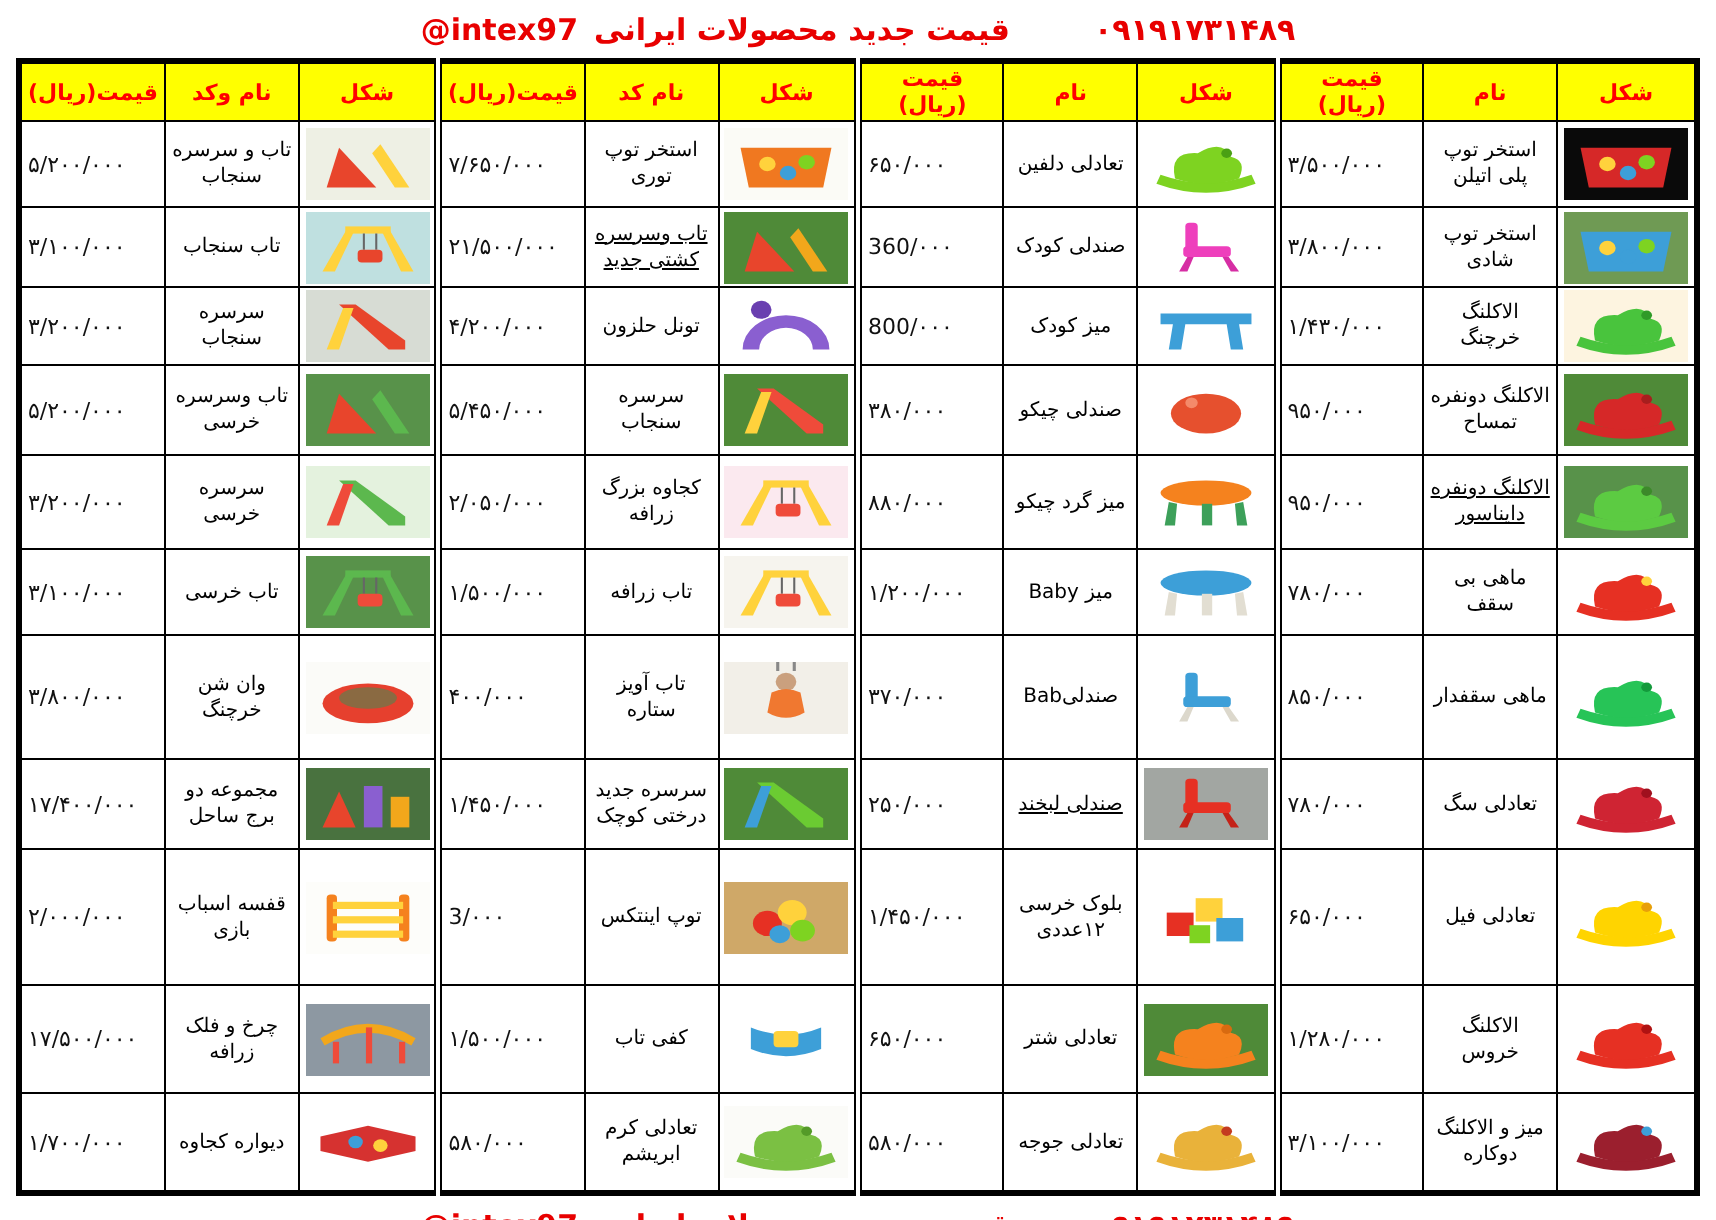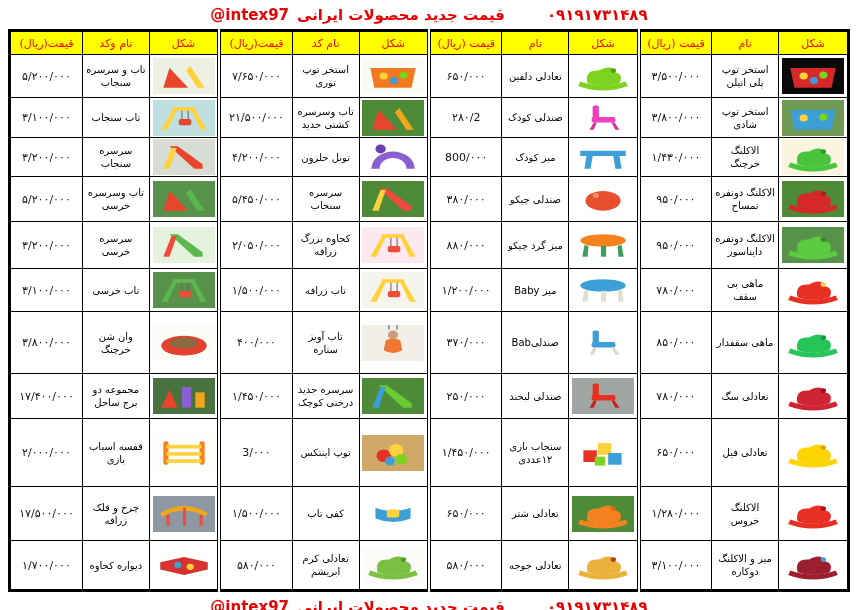--- a/index.html
+++ b/index.html
@@ -17,31 +17,31 @@
     gap:42px;height:29px;color:var(--banner-text);font-weight:bold;font-size:15px;
   }
   .banner .handle{direction:ltr;unicode-bidi:isolate;margin-right:-34px;}
   table{
     border-collapse:collapse;table-layout:fixed;width:842px;margin:0 auto;
     border:3px solid var(--border);
   }
   th,td{border:1px solid var(--border);overflow:hidden;}
   th{
     background:var(--header-bg);color:var(--header-text);
-    font-size:11px;font-weight:normal;height:24px;padding:1px 2px;direction:rtl;
+    font-size:11px;font-weight:bold;height:24px;padding:1px 2px;direction:rtl;
   }
   td.price{
-    font-size:11px;color:var(--price-text);text-align:center;
+    font-size:11px;color:var(--price-text);text-align:left;
     direction:rtl;padding:0 3px;white-space:nowrap;
   }
   td.name{
     font-size:10px;color:var(--name-text);text-align:center;direction:rtl;
     padding:1px 3px;line-height:1.3;
   }
-  td.name.u{}
+  td.name.u{text-decoration:underline;}
   td.img{padding:1px;text-align:center;vertical-align:middle;}
   td.img svg{display:block;margin:0 auto;}
   .gsep{border-left:4px double var(--border) !important;}
 </style>
 </head>
 <body>
 
 <div class="banner">
   <span>۰۹۱۹۱۷۳۱۴۸۹</span>
   <span>قیمت جدید محصولات ایرانی</span>
@@ -138,21 +138,21 @@
         </td>
         <td class="price gsep">۲۱/۵۰۰/۰۰۰</td>
         <td class="name u">تاب وسرسره کشتی جدید</td>
         <td class="img">
           <svg width="62" height="36" viewBox="0 0 60 40" preserveAspectRatio="none">
             <rect x="0" y="0" width="60" height="40" fill="#4f8a38"></rect>
             <path d="M10,33 L34,33 L16,11 Z" fill="#e8452c"></path>
             <path d="M36,9 L50,33 L43,33 L32,14 Z" fill="#f2a71b"></path>
           </svg>
         </td>
-        <td class="price gsep">۲۸۰/2</td>
+        <td class="price gsep">360/۰۰۰</td>
         <td class="name">صندلی کودک</td>
         <td class="img">
           <svg width="62" height="36" viewBox="0 0 60 40" preserveAspectRatio="none">
             <rect x="0" y="0" width="60" height="40" fill="#ffffff"></rect>
             <rect x="20" y="6" width="6" height="17" rx="2" fill="#ee3fbc"></rect>
             <rect x="19" y="19" width="23" height="6" rx="2" fill="#ee3fbc"></rect>
             <path d="M21,25 L17,33 L21,33 L24,25 Z" fill="#d62ea4"></path>
             <path d="M38,25 L42,33 L46,33 L41,25 Z" fill="#d62ea4"></path>
           </svg>
         </td>
@@ -438,21 +438,21 @@
         <td class="img">
           <svg width="62" height="36" viewBox="0 0 60 40" preserveAspectRatio="none">
             <rect x="0" y="0" width="60" height="40" fill="#cfa868"></rect>
             <circle cx="21" cy="23" r="7" fill="#e63023"></circle>
             <circle cx="33" cy="17" r="7" fill="#ffd23c"></circle>
             <circle cx="38" cy="27" r="6" fill="#7ed321"></circle>
             <circle cx="27" cy="29" r="5" fill="#3d9fd8"></circle>
           </svg>
         </td>
         <td class="price gsep">۱/۴۵۰/۰۰۰</td>
-        <td class="name">سنجاب بازی ۱۲عددی</td>
+        <td class="name">بلوک خرسی ۱۲عددی</td>
         <td class="img">
           <svg width="62" height="36" viewBox="0 0 60 40" preserveAspectRatio="none">
             <rect x="0" y="0" width="60" height="40" fill="#ffffff"></rect>
             <rect x="11" y="17" width="13" height="13" fill="#e63023"></rect>
             <rect x="25" y="9" width="13" height="13" fill="#ffd23c"></rect>
             <rect x="35" y="20" width="13" height="13" fill="#3d9fd8"></rect>
             <rect x="22" y="24" width="10" height="10" fill="#7ed321"></rect>
           </svg>
         </td>
         <td class="price gsep">۶۵۰/۰۰۰</td>

